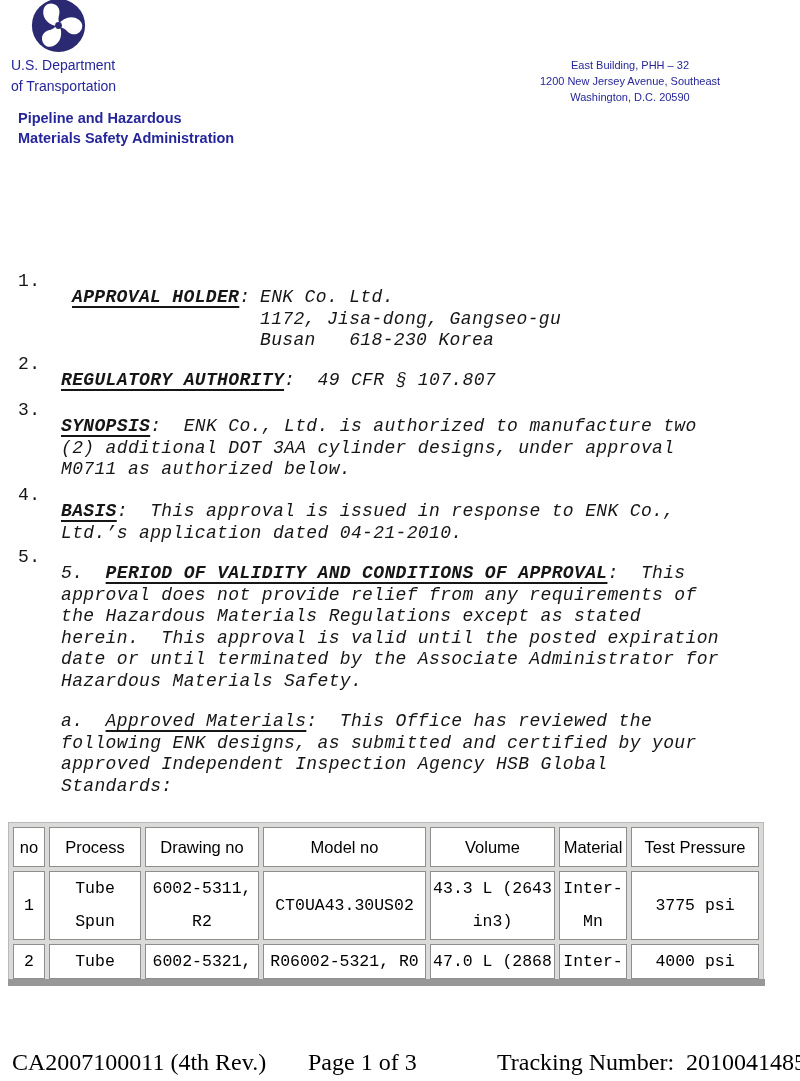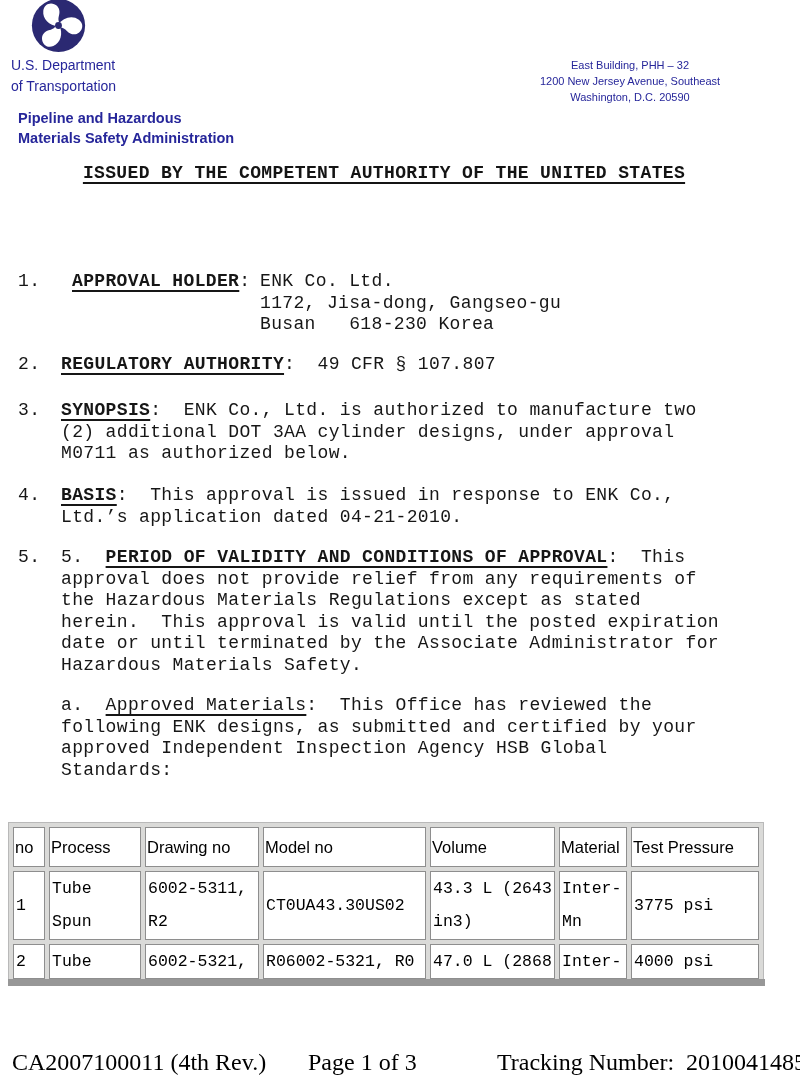--- a/index.html
+++ b/index.html
@@ -12,27 +12,27 @@
 
   #dept   { position:absolute; left:11px; top:55px;  font-family:"Liberation Sans",sans-serif; font-size:14px;   line-height:21px;   white-space:pre-line; }
   #agency { position:absolute; left:18px; top:109px; font-family:"Liberation Sans",sans-serif; font-size:14.5px; line-height:19.5px; font-weight:bold; white-space:pre-line; }
   #addr   { position:absolute; left:480px; top:57px; width:300px; text-align:center; font-family:"Liberation Sans",sans-serif; font-size:11px; line-height:16px; white-space:pre-line; }
 
   #title { position:absolute; left:0; top:163px; width:768px; font-family:"Liberation Mono",monospace; font-weight:bold; font-size:18px; line-height:21.5px; letter-spacing:.35px; color:#141414; }
   .tl { display:block; text-align:center; text-decoration-line:underline; text-decoration-thickness:2px; text-underline-offset:4px; white-space:pre; }
 
   .sec { position:absolute; left:0; width:800px; font-family:"Liberation Mono",monospace; font-size:18px; line-height:21.5px; letter-spacing:.35px; color:#161616; }
   .num { position:absolute; left:18px; top:0; white-space:pre; }
-  .cnt { position:absolute; top:0; white-space:pre-wrap; }
+  .cnt { position:absolute; top:16px; white-space:pre-wrap;font-style:italic; }
   .hd { font-weight:bold; text-decoration-line:underline; text-decoration-thickness:2px; text-underline-offset:4px; }
   .ul { text-decoration-line:underline; text-decoration-thickness:1.5px; text-underline-offset:4px; }
 
   #table-area { position:absolute; left:8px; top:822px; width:757px; height:164px; overflow:hidden; }
   #table-area table { width:755px; table-layout:fixed; border-collapse:separate; border-spacing:4px; background:#dadad8; border:1px solid #b9b9b9; }
-  #table-area th, #table-area td { background:#fff; border:1px solid #8e8e8e; text-align:left; vertical-align:middle; font-family:"Liberation Sans",sans-serif; font-size:16.5px; font-weight:normal; color:#000; white-space:pre-line; overflow:hidden; }
+  #table-area th, #table-area td { background:#fff; border:1px solid #8e8e8e; text-align:center; vertical-align:middle; font-family:"Liberation Sans",sans-serif; font-size:16.5px; font-weight:normal; color:#000; white-space:pre-line; overflow:hidden; }
   #table-area th { height:36px; line-height:1.25; }
   #table-area td { line-height:2.02; padding:0 2px;font-family:Liberation Mono, monospace; }
   #table-area tbody tr.r1 td { height:65px; }
   #tbar { position:absolute; left:0; top:157px; width:757px; height:7px; background:#979797; }
 
   .ft { position:absolute; top:1049px; font-family:"Liberation Serif",serif; font-size:24px; color:#000; white-space:pre; }
   #ft-left   { left:12px; }
   #ft-center { left:308px; }
   #ft-right  { left:497px; }
 </style>
@@ -53,21 +53,20 @@
 
   <div id="dept" class="blue">U.S. Department
 of Transportation</div>
   <div id="agency" class="blue">Pipeline and Hazardous
 Materials Safety Administration</div>
   <div id="addr" class="blue">East Building, PHH – 32
 1200 New Jersey Avenue, Southeast
 Washington, D.C.  20590</div>
 
   <div id="title">
-      <span class="tl">ISSUED BY THE COMPETENT AUTHORITY OF THE UNITED STATES</span>
     </div>
 
   <div class="sec" style="top:271px">
       <span class="num">1.</span>
       <div class="cnt" style="left:72px"><span class="hd">APPROVAL HOLDER</span><span>:</span></div>
       <div class="cnt" style="left:260px">ENK Co. Ltd.
 1172, Jisa-dong, Gangseo-gu
 Busan   618-230 Korea</div>
     </div>
 

